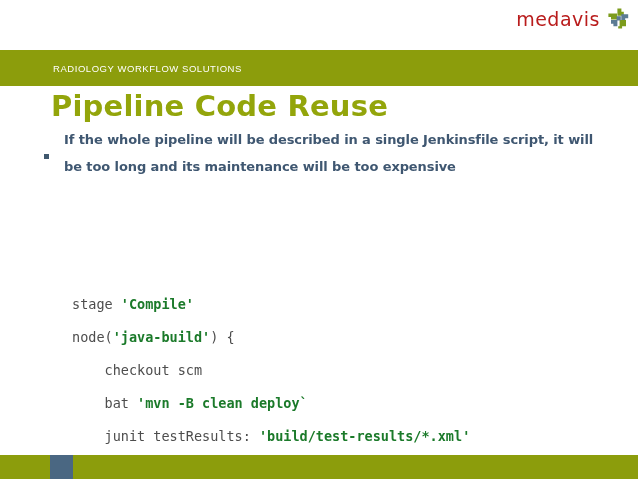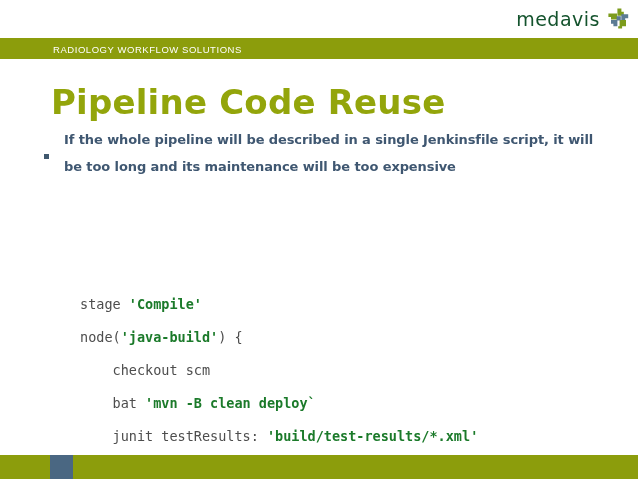--- a/index.html
+++ b/index.html
@@ -38,60 +38,60 @@
     top: 8px;
     display: flex;
     align-items: center;
     gap: 7px;
   }
 
   .logo-text {
     font-family: "DejaVu Sans", sans-serif;
     font-size: 19px;
     letter-spacing: 0.5px;
-    color: #14532d;
+    color: #b91c1c;
     font-weight: 400;
     line-height: 1;
   }
 
   .logo-mark {
     width: 23px;
     height: 23px;
     position: relative;
     flex: 0 0 auto;
   }
 
   
   .tagline-bar {
     position: absolute;
     left: 0;
-    top: 38px;
-    width: 638px;
-    height: 21px;
+    top: 50px;
+    width: 638px;
+    height: 36px;
     background: #8c9d0c;
   }
   .tagline-text {
     position: absolute;
     left: 53px;
     top: 50%;
     transform: translateY(-50%);
     color: #ffffff;
     font-family: "Liberation Sans", sans-serif;
     font-size: 9.5px;
     letter-spacing: 0.55px;
     white-space: nowrap;
   }
 
   
   .slide-title {
     position: absolute;
     left: 51px;
-    top: 82px;
+    top: 89px;
     font-family: "DejaVu Sans", sans-serif;
-    font-size: 34px;
+    font-size: 29px;
     font-weight: bold;
     color: #93a50b;
     letter-spacing: 0.2px;
     white-space: nowrap;
   }
 
   
   .bullet-block {
     position: absolute;
     left: 44px;
@@ -129,21 +129,20 @@
     left: 72px;
     top: 222px;
     font-family: "DejaVu Sans Mono", monospace;
     font-size: 13.5px;
     line-height: 33px;
     color: #4d4d4d;
     white-space: pre;
   }
   .code-line {
     white-space: pre;
-    margin-left: 8px;
   }
   .code-str {
     color: #1b7a2a;
     font-weight: bold;
   }
   .code-plain {
     color: #4d4d4d;
   }
 
   

